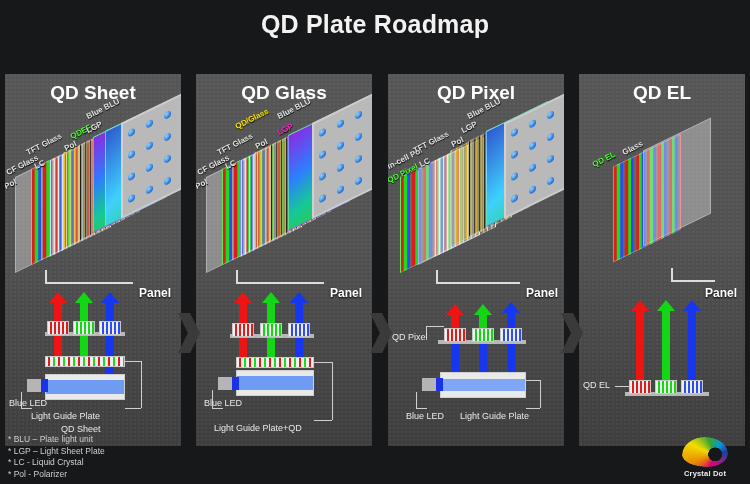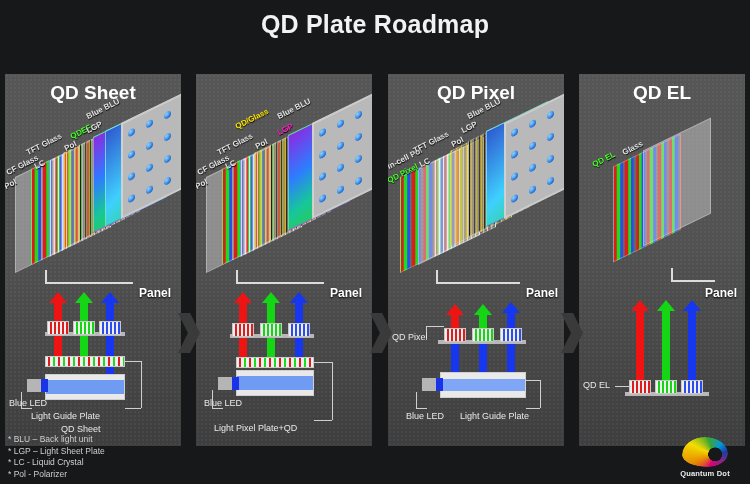--- a/index.html
+++ b/index.html
@@ -224,20 +224,21 @@
       <div class="lead" style="left:136px;top:69px;width:0;height:47px;border-left-width:1px;"></div>
       <div class="lead" style="left:120px;top:116px;width:16px;height:0;border-top-width:1px;"></div>
 
       <div class="lwlbl" style="left:4px;top:106px;">Blue LED</div>
       <div class="lwlbl" style="left:26px;top:119px;">Light Guide Plate</div>
       <div class="lwlbl" style="left:56px;top:132px;">QD Sheet</div>
     </div>
   </div>
 
   <div class="panel p2">
+    <div class="ptitle">QD Glass</div>
 
     <div class="stack">
       <div class="lyr glassfill" style="left:10px;top:58px;"></div>
       <div class="lyr rgbfill" style="left:26px;top:50px;"></div>
       <div class="lyr lcfill" style="left:44px;top:42px;"></div>
       <div class="lyr yellowfill" style="left:58px;top:34px;"></div>
       <div class="lyr darkgrid" style="left:74px;top:26px;"></div>
       <div class="lyr qdeffill" style="left:92px;top:16px;"></div>
       <div class="lyr blu" style="left:116px;top:4px;">
         <span class="led" style="left:6px;top:10px;"></span>
@@ -287,21 +288,21 @@
       <div class="bar qdsheet" style="left:40px;top:65px;width:78px;"></div>
       <div class="bar lgpbar" style="left:40px;top:78px;width:78px;"></div>
       <div class="ledblk" style="left:22px;top:85px;"></div>
 
       <div class="lead" style="left:16px;top:98px;width:10px;height:18px;border-left-width:1px;border-bottom-width:1px;"></div>
       <div class="lead" style="left:118px;top:70px;width:18px;height:0;border-top-width:1px;"></div>
       <div class="lead" style="left:136px;top:70px;width:0;height:58px;border-left-width:1px;"></div>
       <div class="lead" style="left:118px;top:128px;width:18px;height:0;border-top-width:1px;"></div>
 
       <div class="lwlbl" style="left:8px;top:106px;">Blue LED</div>
-      <div class="lwlbl" style="left:18px;top:131px;">Light Pixel Plate+QD</div>
+      <div class="lwlbl" style="left:18px;top:131px;">Light Guide Plate+QD</div>
     </div>
   </div>
 
   <div class="panel p3">
     <div class="ptitle">QD Pixel</div>
 
     <div class="stack">
       <div class="lyr rgbfill" style="left:12px;top:58px;"></div>
       <div class="lyr glassfill" style="left:30px;top:50px;"></div>
       <div class="lyr lcfill" style="left:46px;top:42px;"></div>
@@ -409,22 +410,22 @@
       <div class="lwlbl" style="left:4px;top:88px;">QD EL</div>
     </div>
   </div>
 
   <div class="arrow a1"></div>
   <div class="arrow a2"></div>
   <div class="arrow a3"></div>
 </div>
 
 <div class="notes">
-  <div>* BLU – Back light unit</div>
+  <div>* BLU – Plate light unit</div>
   <div>* LGP – Light Sheet Plate</div>
   <div>* LC - Liquid Crystal</div>
   <div>* Pol - Polarizer</div>
 </div>
 
 <div class="logo">
   <div class="logomark"></div>
-  <div class="logotext">Quantum Dot</div>
+  <div class="logotext">Crystal Dot</div>
 </div>
 
 </body></html>

